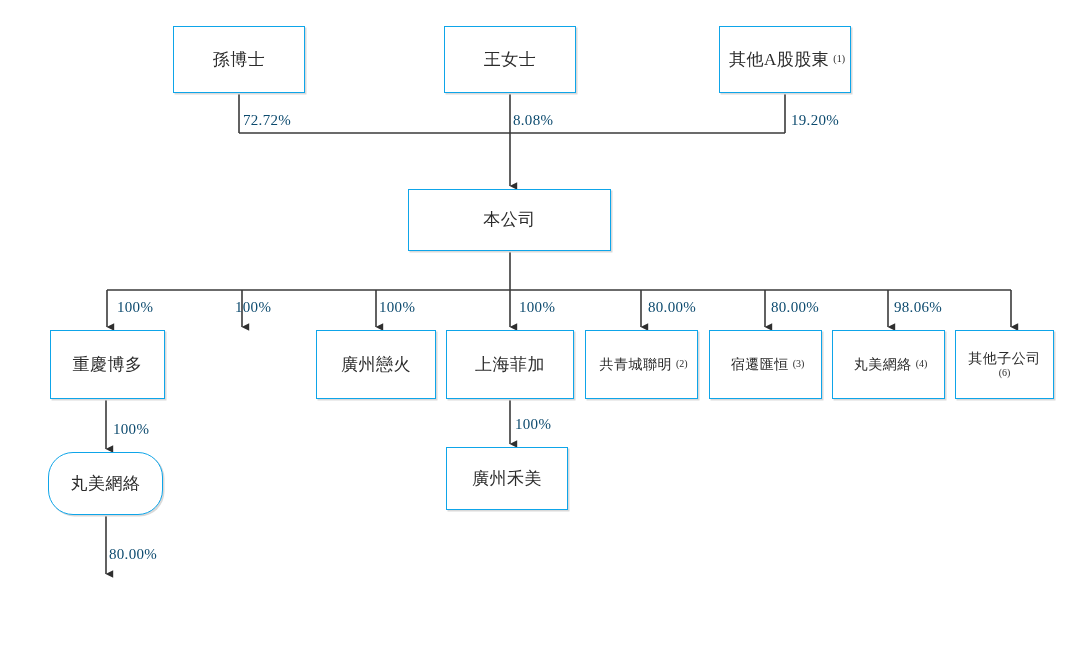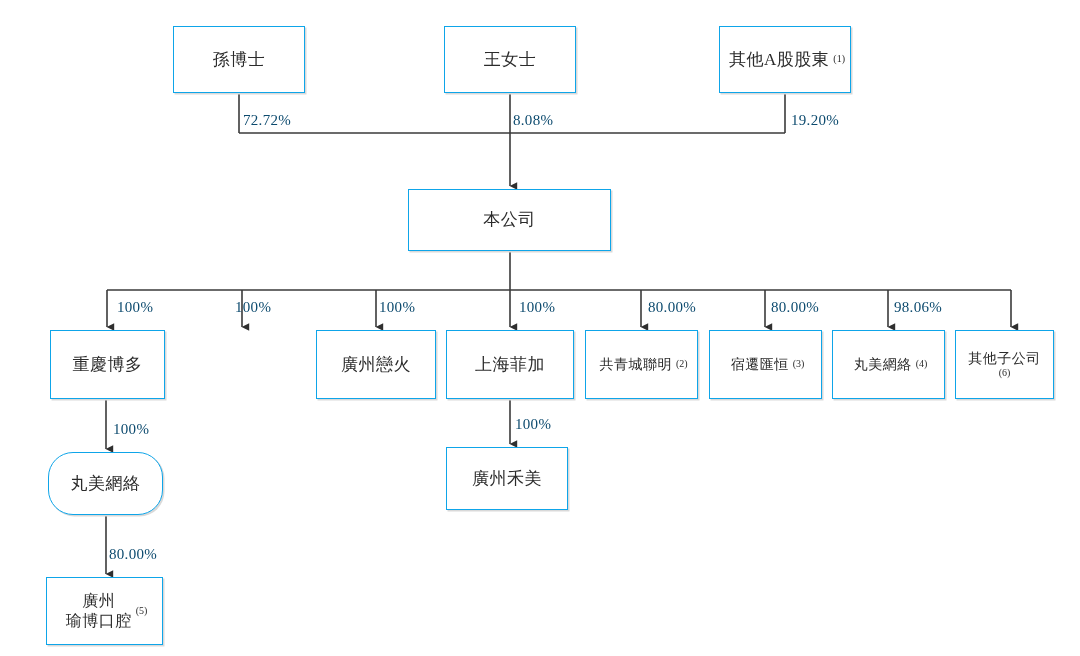--- a/index.html
+++ b/index.html
@@ -151,25 +151,20 @@
   <div class="node" style="left:48px; top:452px; width:115px; height:63px;border-radius:25px;">
     <span class="label">丸美網絡</span>
       <sup></sup>
   </div>
 
   <div class="node" style="left:446px; top:447px; width:122px; height:63px;font-family:Liberation Serif, serif;">
     <span class="label">廣州禾美</span>
       <sup></sup>
   </div>
 
-  <div class="node" style="left:46px; top:577px; width:117px; height:68px; font-size:16px;">
-    <span class="label">廣州
-瑜博口腔</span>
-      <sup>(5)</sup>
-  </div>
 
   <div class="edge-label" style="left:243px; top:112px;">72.72%</div>
   <div class="edge-label" style="left:513px; top:112px;">8.08%</div>
   <div class="edge-label" style="left:791px; top:112px;text-align:center;">19.20%</div>
 
   <div class="edge-label" style="left:117px; top:299px;">100%</div>
   <div class="edge-label" style="left:235px; top:299px;">100%</div>
   <div class="edge-label" style="left:379px; top:299px;">100%</div>
   <div class="edge-label" style="left:519px; top:299px;">100%</div>
   <div class="edge-label" style="left:648px; top:299px;">80.00%</div>

